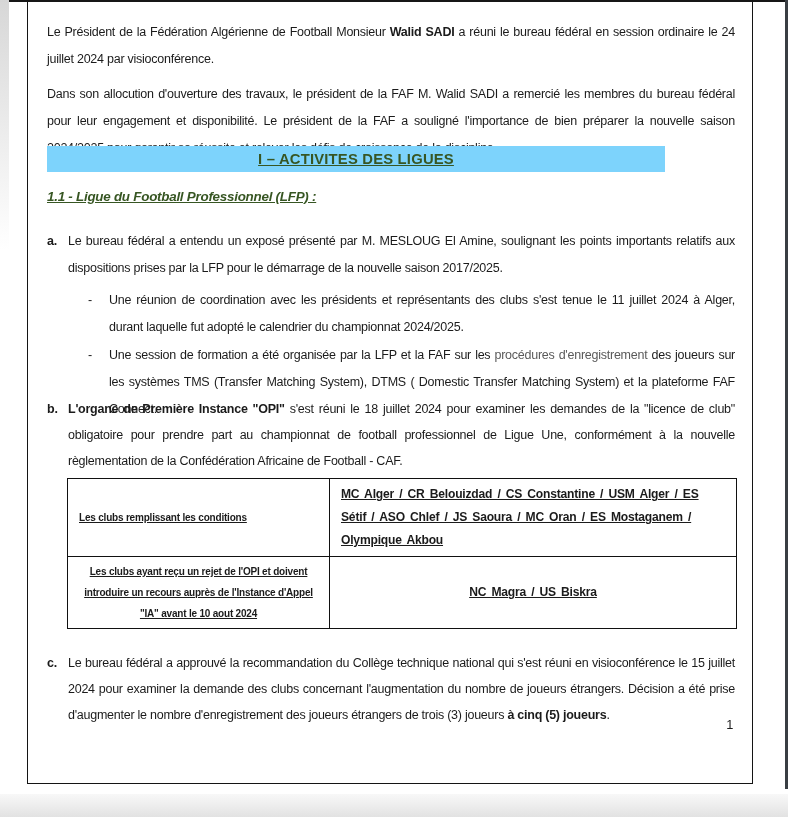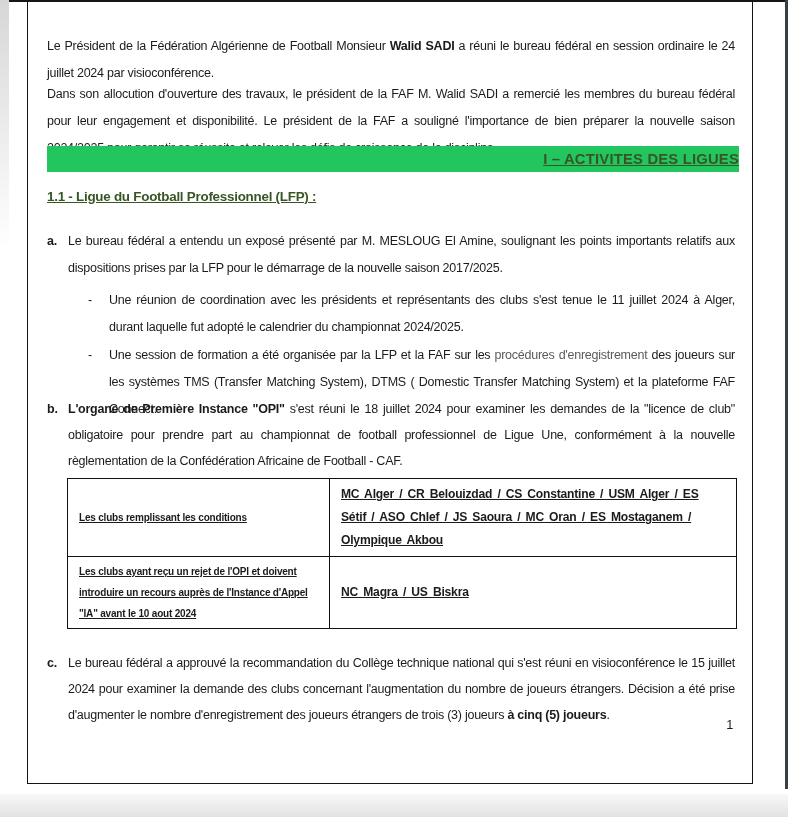--- a/index.html
+++ b/index.html
@@ -17,30 +17,30 @@
     background:linear-gradient(#f8f8f8,#e2e2e2);}
   .page-frame{position:absolute;left:27px;top:0;width:726px;height:784px;
     box-sizing:border-box;border:1.6px solid #141414;border-top:none;}
 
   .content{position:absolute;left:47px;top:0;width:688px;
     font-size:12.5px;line-height:27px;letter-spacing:-0.25px;}
 
   .justify{text-align:justify;text-justify:inter-word;}
   .b{font-weight:bold;}
 
-  .para1{position:absolute;top:20px;left:0;width:688px;}
+  .para1{position:absolute;top:6px;left:0;width:688px;}
   .para2{position:absolute;top:68px;left:0;width:688px;}
 
-  .hbar{position:absolute;top:146px;left:0;width:692px;height:26px;background:#22c55e;
-    text-align:right;line-height:26px;}
+  .hbar{position:absolute;top:146px;left:0;width:618px;height:26px;background:#7dd3fc;
+    text-align:center;line-height:26px;}
   .hbar .htext{color:#375623;font-weight:bold;font-size:14.8px;text-decoration:underline;
     letter-spacing:0.2px;}
 
   .subheading{position:absolute;top:187px;left:0;color:#375623;font-weight:bold;
-    font-size:13.4px;text-decoration:underline;line-height:20px;}
+    font-size:13.4px;text-decoration:underline;line-height:20px;font-style:italic;}
 
   .li{position:absolute;display:flex;}
   .li .marker{flex:none;font-weight:bold;}
   .li .txt{flex:1;}
   .li-a{top:228px;left:0;width:688px;}
   .li-a .marker{width:21px;}
   .li-sub{left:41px;width:647px;}
   .li-sub .marker{width:21px;font-weight:normal;}
   .li-sub1{top:287px;}
   .li-sub2{top:342px;}
@@ -52,21 +52,21 @@
   .gray-phrase{color:#5a5a5a;margin-top:45px;}
 
   table.clubs{position:absolute;top:478px;left:20px;width:670px;border-collapse:collapse;
     table-layout:fixed;}
   table.clubs td{border:1.5px solid #111;font-weight:bold;vertical-align:middle;
     padding:4px 11px;box-sizing:border-box;text-decoration:underline;}
   td.lbl{width:262px;font-size:10px;line-height:22px;letter-spacing:-0.2px;}
   td.val{font-size:12.1px;line-height:23px;letter-spacing:-0.2px;word-spacing:2px;}
   tr.r1{height:47px;}
   tr.r2{height:46px;}
-  tr.r3{height:64px;}
+  tr.r3{height:64px;text-align:center;}
   tr.r3 td.lbl{line-height:21px;}
 
   .pagenum{position:absolute;top:717px;right:2px;font-size:12.8px;line-height:16px;}
 </style>
 </head>
 <body>
 
 <div class="top-edge"></div>
 <div class="left-sliver"></div>
 <div class="window-edge-right"></div>

